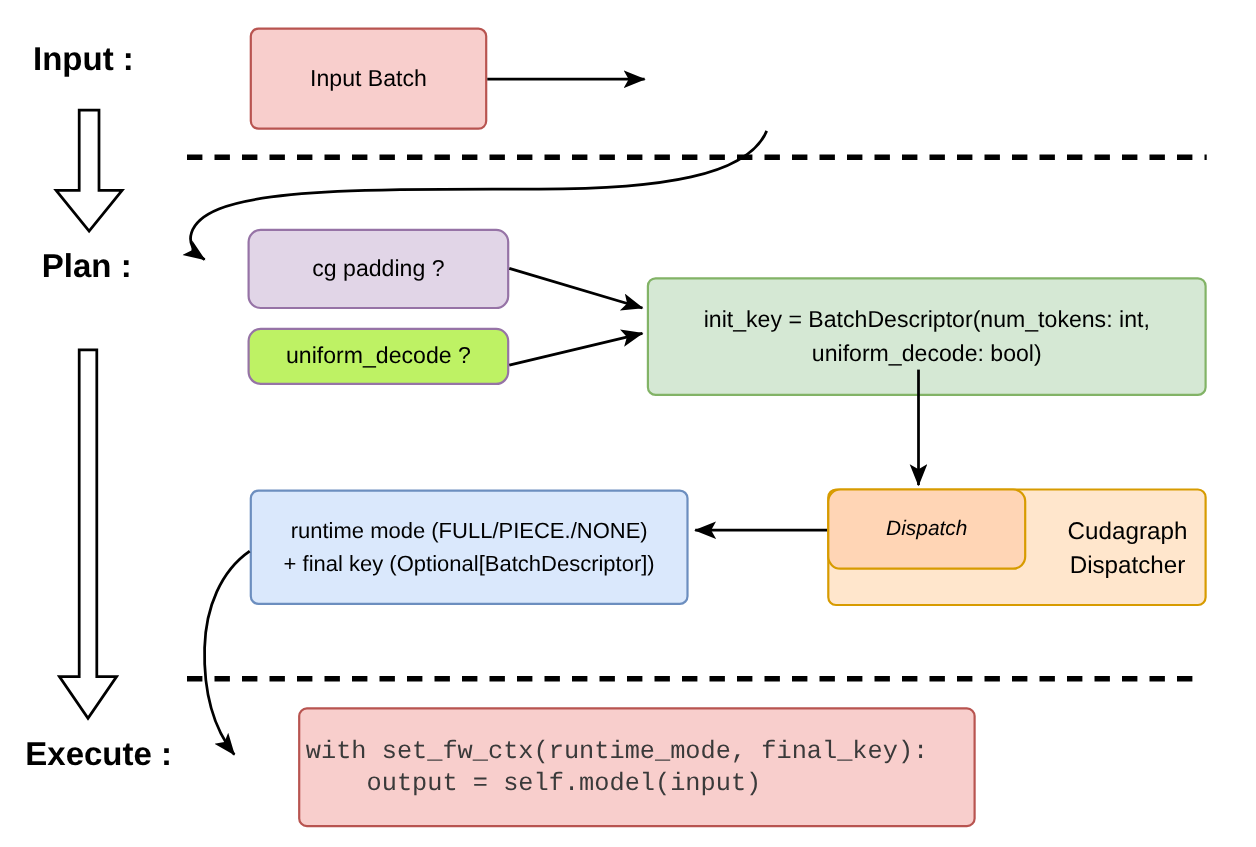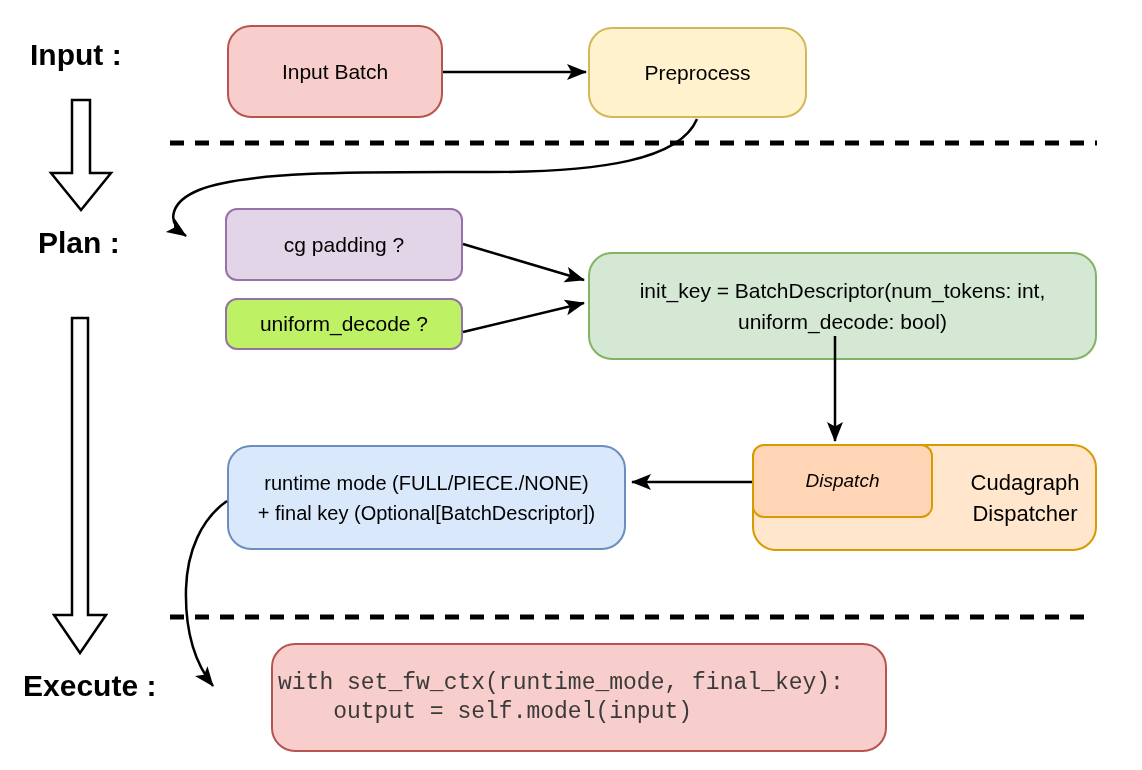--- a/index.html
+++ b/index.html
@@ -1,21 +1,21 @@
 <!DOCTYPE html>
 <html><head>
 <meta charset="utf-8">
 <style>
   html,body{margin:0;padding:0;background:#ffffff;}
   #canvas{
     position:relative;width:1142px;height:770px;background:#ffffff;overflow:hidden;
     font-family:"Liberation Sans",sans-serif;color:#000;
   }
   .node{
-    position:absolute;box-sizing:border-box;border:2px solid #999;border-radius:24px;
+    position:absolute;box-sizing:border-box;border:2px solid #999;border-radius:8px;
     display:flex;flex-direction:column;align-items:center;justify-content:center;
     text-align:center;line-height:30px;font-size:21px;z-index:1;
   }
   .section-label{position:absolute;font-weight:bold;font-size:30px;z-index:1;white-space:nowrap;}
   #svg-layer{position:absolute;left:0;top:0;z-index:2;pointer-events:none;}
   #node-init-key{font-size:21px;line-height:31px;margin-top:24px;}
   #node-runtime{font-size:20px;line-height:30px;}
   #node-dispatch{font-size:19px;z-index:3;font-style:italic;}
   #cudagraph-label{
     position:absolute;right:0;top:0;width:140px;height:100%;
@@ -34,23 +34,20 @@
 <div id="canvas">
 
   <div class="section-label" style="left:30px;top:38px;">Input :</div>
   <div class="section-label" style="left:38px;top:226px;">Plan :</div>
   <div class="section-label" style="left:23px;top:669px;">Execute :</div>
 
   <div class="node" style="left: 227px; top: 25px; width: 216px; height: 93px; background-color: rgb(248, 206, 204); border-color: rgb(184, 84, 80);">
     <span>Input Batch</span>
   </div>
 
-  <div class="node" style="left: 588px; top: 27px; width: 219px; height: 91px; background-color: rgb(255, 242, 204); border-color: rgb(214, 182, 86);">
-    <span>Preprocess</span>
-  </div>
 
   <div class="node" style="left: 225px; top: 208px; width: 238px; height: 73px; border-radius: 12px; background-color: rgb(225, 213, 231); border-color: rgb(150, 115, 166);">
     <span>cg padding ?</span>
   </div>
 
   <div class="node" style="left: 225px; top: 298px; width: 238px; height: 52px; border-radius: 12px; background-color: #bef264; border-color: rgb(150, 115, 166);">
     <span>uniform_decode ?</span>
   </div>
 
   <div class="node" id="node-init-key" style="left: 588px; top: 228px; width: 509px; height: 108px; background-color: rgb(213, 232, 212); border-color: rgb(130, 179, 102);">

